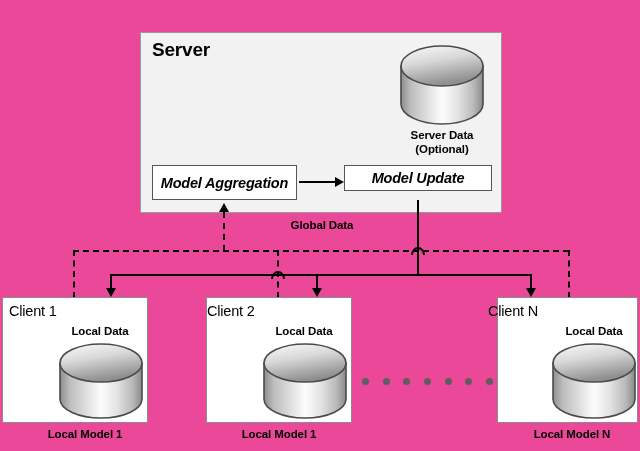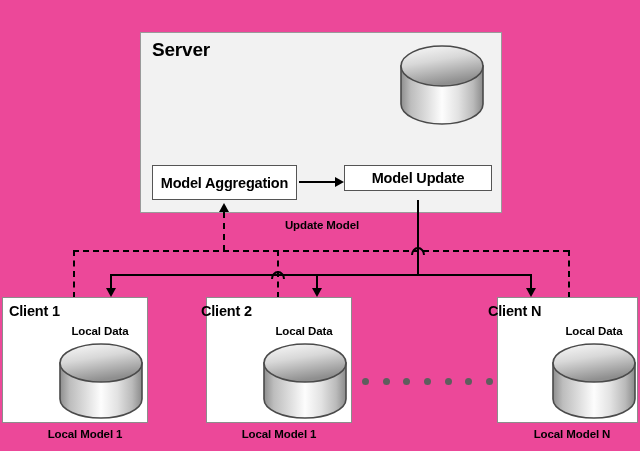--- a/index.html
+++ b/index.html
@@ -33,31 +33,32 @@
     box-sizing:border-box;
     background:#ffffff;
     border:1px solid #555555;
     display:flex;
     align-items:center;
     justify-content:center;
     font-size:14.5px;
     font-weight:700;
     letter-spacing:-0.2px;
     white-space:nowrap;
+    font-style:italic;
   }
   
   .t{position:absolute;white-space:nowrap;}
   .title-server{
     font-size:19px;
     font-weight:700;
     letter-spacing:-0.2px;
   }
   .title-client{
     font-size:14.5px;
-    font-weight:700;
+    font-weight:400;
     letter-spacing:-0.2px;
   }
   .lbl-c{
     font-size:11.5px;
     font-weight:700;
     letter-spacing:-0.1px;
     text-align:center;
     transform:translateX(-50%);
   }
   .lbl2{
@@ -132,33 +133,37 @@
           <stop offset="70%" stop-color="#e2e2e2"></stop>
           <stop offset="88%" stop-color="#bababa"></stop>
           <stop offset="100%" stop-color="#8b8b8b"></stop>
         </linearGradient>
       </defs>
       <path d="M2,22 L2,60 A41,20 0 0 0 84,60 L84,22 Z" fill="url(#bodyG)" stroke="#4a4a4a" stroke-width="1.6"></path>
       <ellipse cx="43" cy="22" rx="41" ry="20" fill="url(#topG)" stroke="#4a4a4a" stroke-width="1.6"></ellipse>
     </svg>
   </div>
 
+  <div class="t lbl2" style="left:442px;top:129px;">
+    <div>Server Data</div>
+    <div>(Optional)</div>
+  </div>
 
   <div class="procbox" style="left:152px;top:165px;width:145px;height:35px;">
     <span>Model Aggregation</span>
   </div>
 
   <div class="procbox" style="left:344px;top:165px;width:148px;height:26px;">
     <span>Model Update</span>
   </div>
 
   <div class="solid-h" style="left:299px;top:181px;width:36px;"></div>
   <div class="arrow arrow-right" style="left:335px;top:177px;"></div>
 
-  <div class="t lbl-c" style="left:322px;top:219px;">Update Model</div>
+  <div class="t lbl-c" style="left:322px;top:219px;">Global Data</div>
 
   <div class="arrow arrow-up" style="left:219px;top:203px;"></div>
 
   <div class="dash-v" style="left:223px;top:212px;height:39px;"></div>
 
   <div class="dash-h" style="left:73px;top:250px;width:496px;"></div>
 
   <div class="dash-v" style="left:73px;top:250px;height:48px;"></div>
   <div class="dash-v" style="left:277px;top:250px;height:48px;"></div>
   <div class="dash-v" style="left:568px;top:250px;height:48px;"></div>
@@ -210,21 +215,21 @@
           <stop offset="100%" stop-color="#8b8b8b"></stop>
         </linearGradient>
       </defs>
       <path d="M2,21 L2,57 A41,19 0 0 0 84,57 L84,21 Z" fill="url(#bodyG1)" stroke="#4a4a4a" stroke-width="1.6"></path>
       <ellipse cx="43" cy="21" rx="41" ry="19" fill="url(#topG1)" stroke="#4a4a4a" stroke-width="1.6"></ellipse>
     </svg>
   </div>
   <div class="t lbl-c" style="left:75px;top:428px;padding-left:20px;">Local Model 1</div>
 
   <div class="whitebox" style="left:206px;top:297px;width:146px;height:126px;"></div>
-  <div class="t title-client" style="left:201px;top:303px;">Client 2</div>
+  <div class="t title-client" style="left:207px;top:303px;">Client 2</div>
   <div class="t lbl-c" style="left:304px;top:325px;">Local Data</div>
   <div class="cyl" style="left:262px;top:342px;">
     <svg width="86" height="80" viewBox="0 0 86 80">
       <defs>
         <linearGradient id="topG2" x1="0" y1="0" x2="0.35" y2="1">
           <stop offset="0%" stop-color="#fbfbfb"></stop>
           <stop offset="45%" stop-color="#d8d8d8"></stop>
           <stop offset="100%" stop-color="#8f8f8f"></stop>
         </linearGradient>
         <linearGradient id="bodyG2" x1="0" y1="0" x2="1" y2="0">

